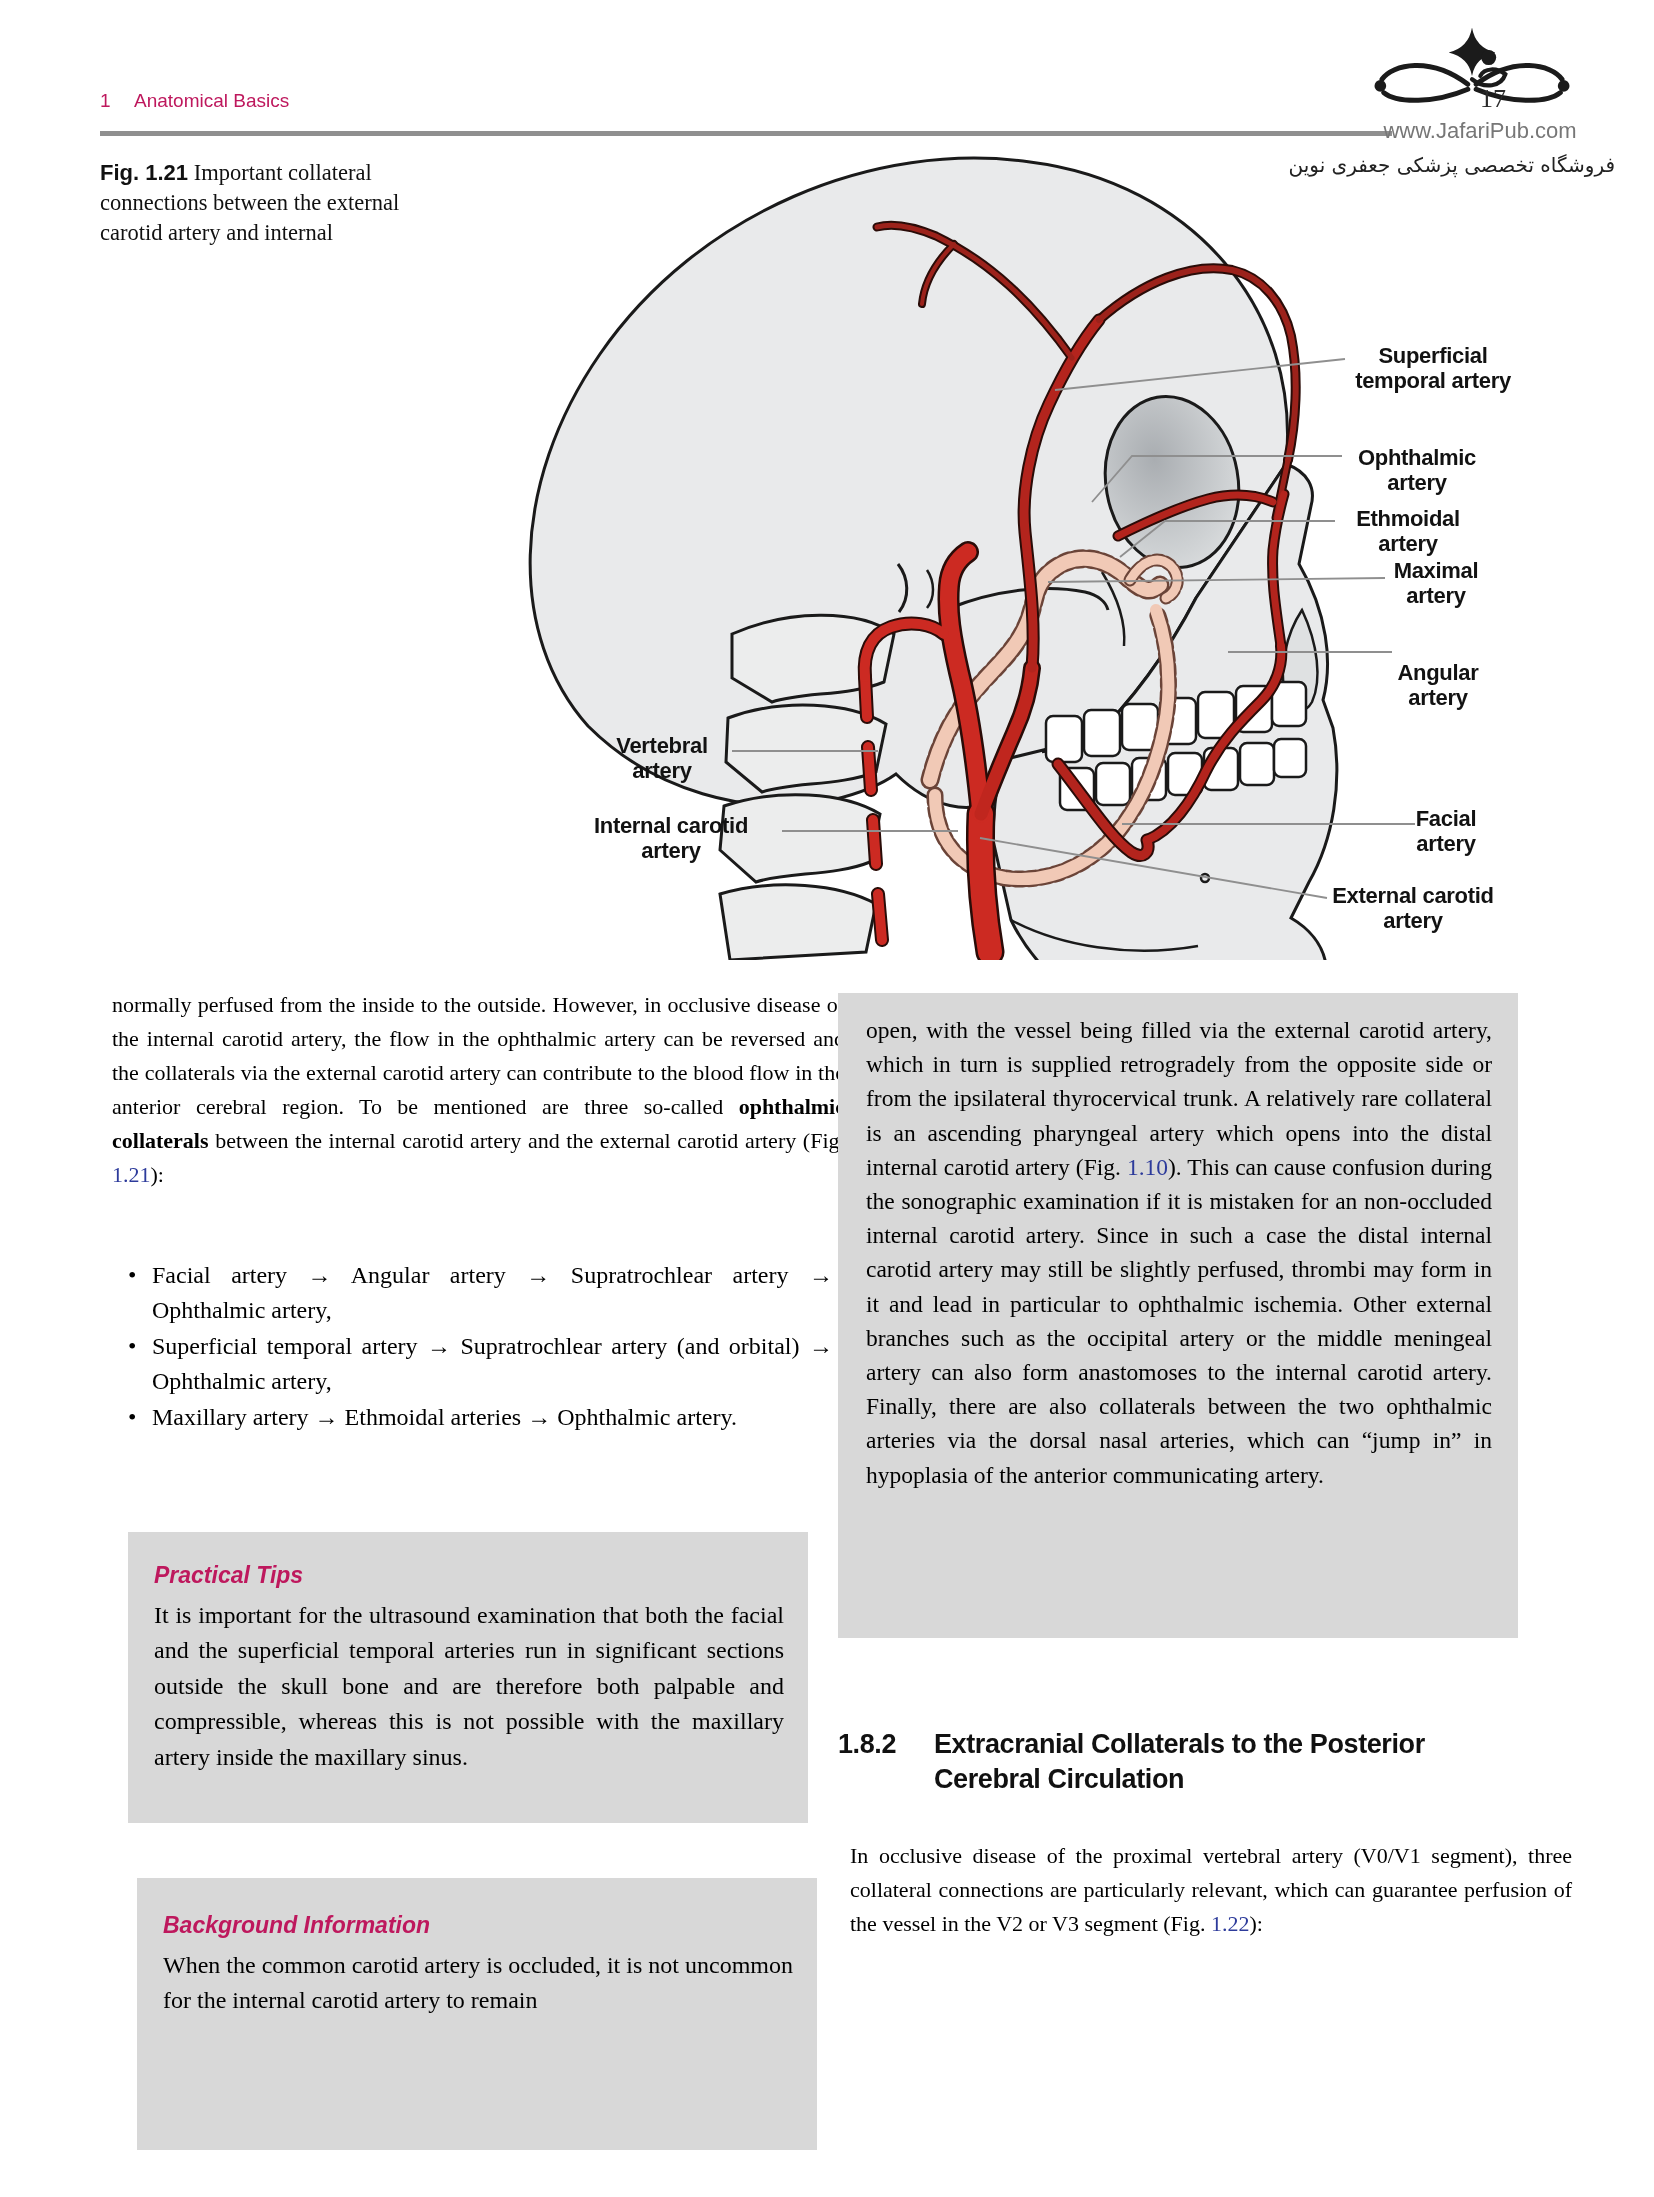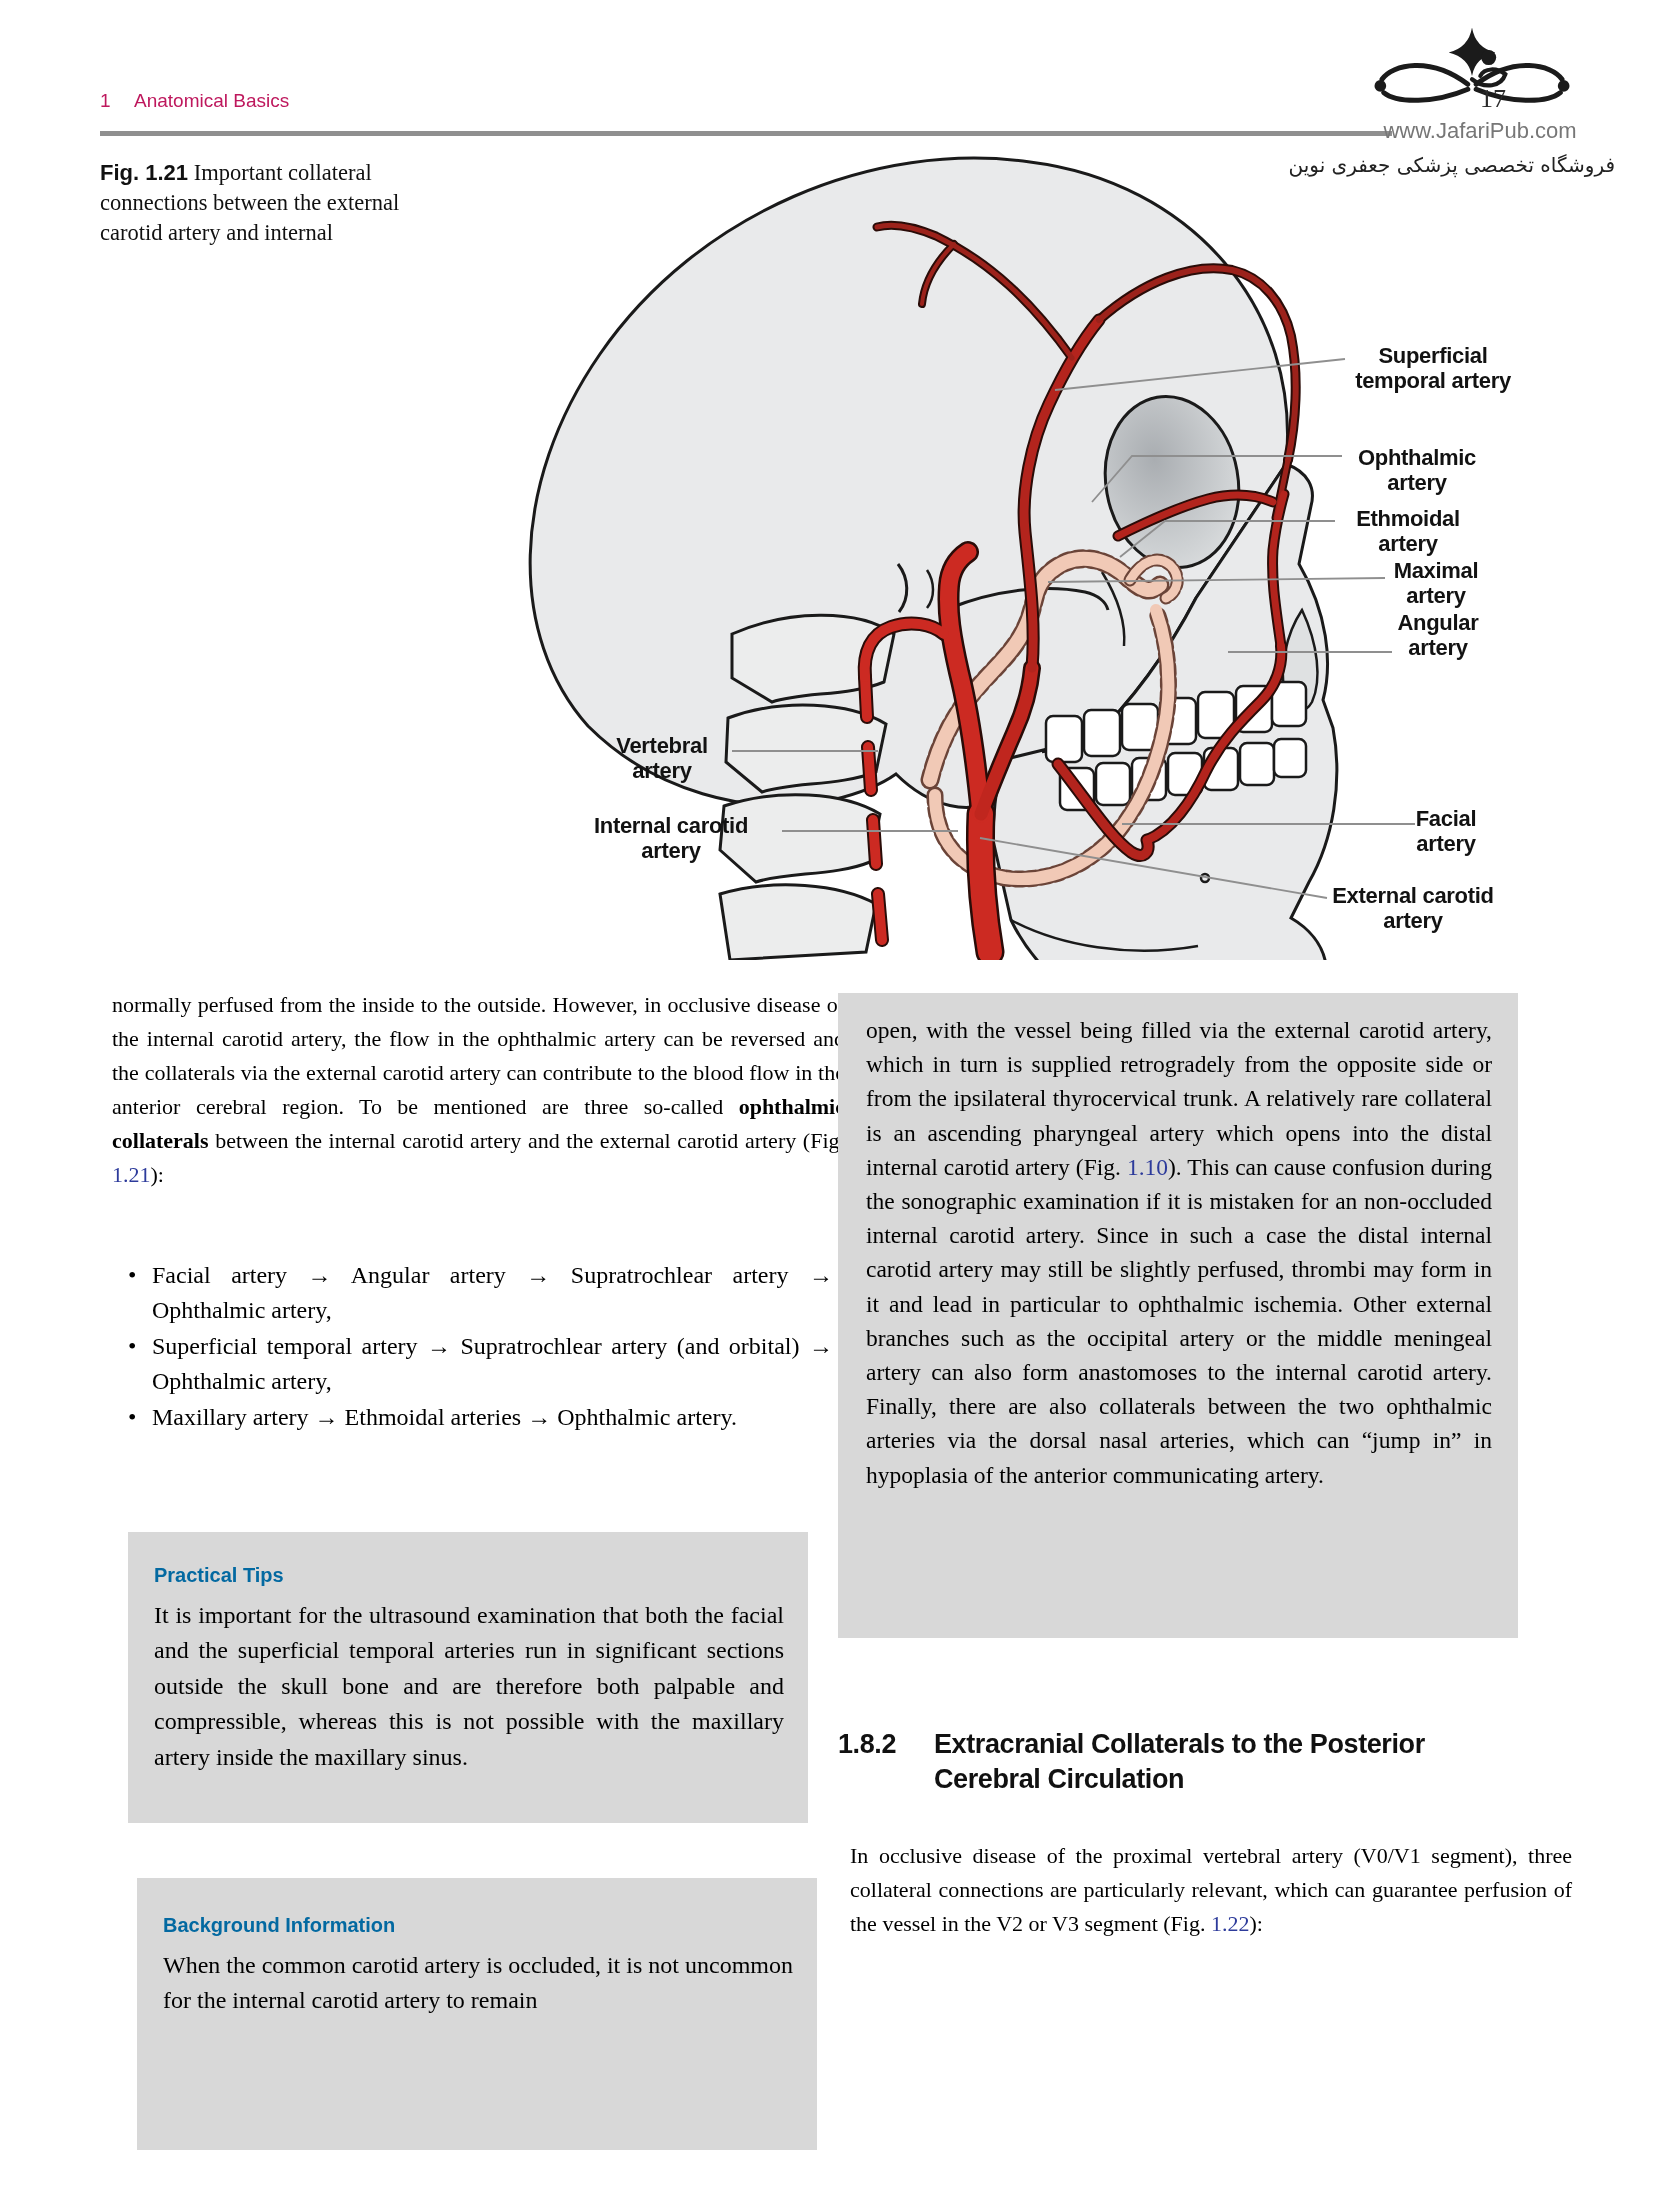--- a/index.html
+++ b/index.html
@@ -35,21 +35,21 @@
   .p1 { left:100px; top:988px; width:733px; }
   .bullets { left:100px; top:1258px; width:733px; }
   .bullet-row { display:flex; }
   .bullet-mark { flex:none; width:24px; margin-left:28px; font-size:24px; line-height:35.4px; }
   .bullet-text { flex:1; font-size:24px; line-height:35.4px; text-align:justify; }
 
   .gray-box { background:#d8d8d8; overflow:hidden; }
   .pt-box { left:128px; top:1532px; width:680px; height:291px; padding:28px 24px 0 26px; }
   .bi-box { left:128px; top:1878px; width:680px; height:272px; padding:32px 24px 0 26px;margin-left:9px; }
   .box-heading { font-family:"Liberation Sans",sans-serif; font-weight:bold;
-                 font-size:20px; line-height:30px; color:#0369a1; margin-bottom:8px; }
+                 font-size:23px; line-height:30px; color:#be185d; margin-bottom:8px;font-style:italic; }
   .box-body { font-size:24px; line-height:35.4px; text-align:justify; }
 
   .rc-box { left:838px; top:993px; width:680px; height:645px; padding:20px 26px 0 28px; }
   .rc-box .box-body { font-size:23.5px; line-height:34.2px; }
 
   .section-heading { left:838px; top:1727px; width:690px; display:flex;
                      font-family:"Liberation Sans",sans-serif; font-weight:bold;
                      font-size:27px; line-height:35px; letter-spacing:-0.4px; color:#111; }
   .section-heading .sec-no { flex:none; width:96px; }
   .section-heading .sec-title { width:574px; }
@@ -198,21 +198,21 @@
 </svg>
 
 <div class="abs fig-label" style="left:1313px; top:343px;">Superficial
 temporal artery</div>
 <div class="abs fig-label" style="left:1297px; top:445px;">Ophthalmic
 artery</div>
 <div class="abs fig-label" style="left:1288px; top:506px;">Ethmoidal
 artery</div>
 <div class="abs fig-label" style="left:1316px; top:558px;">Maximal
 artery</div>
-<div class="abs fig-label" style="left:1318px; top:610px;">Angular
+<div class="abs fig-label" style="left:1318px; top:660px;">Angular
 artery</div>
 <div class="abs fig-label" style="left:1326px; top:806px;">Facial
 artery</div>
 <div class="abs fig-label" style="left:1293px; top:883px;">External carotid
 artery</div>
 <div class="abs fig-label" style="left:542px; top:733px;">Vertebral
 artery</div>
 <div class="abs fig-label" style="left:551px; top:813px;">Internal carotid
 artery</div>
 

